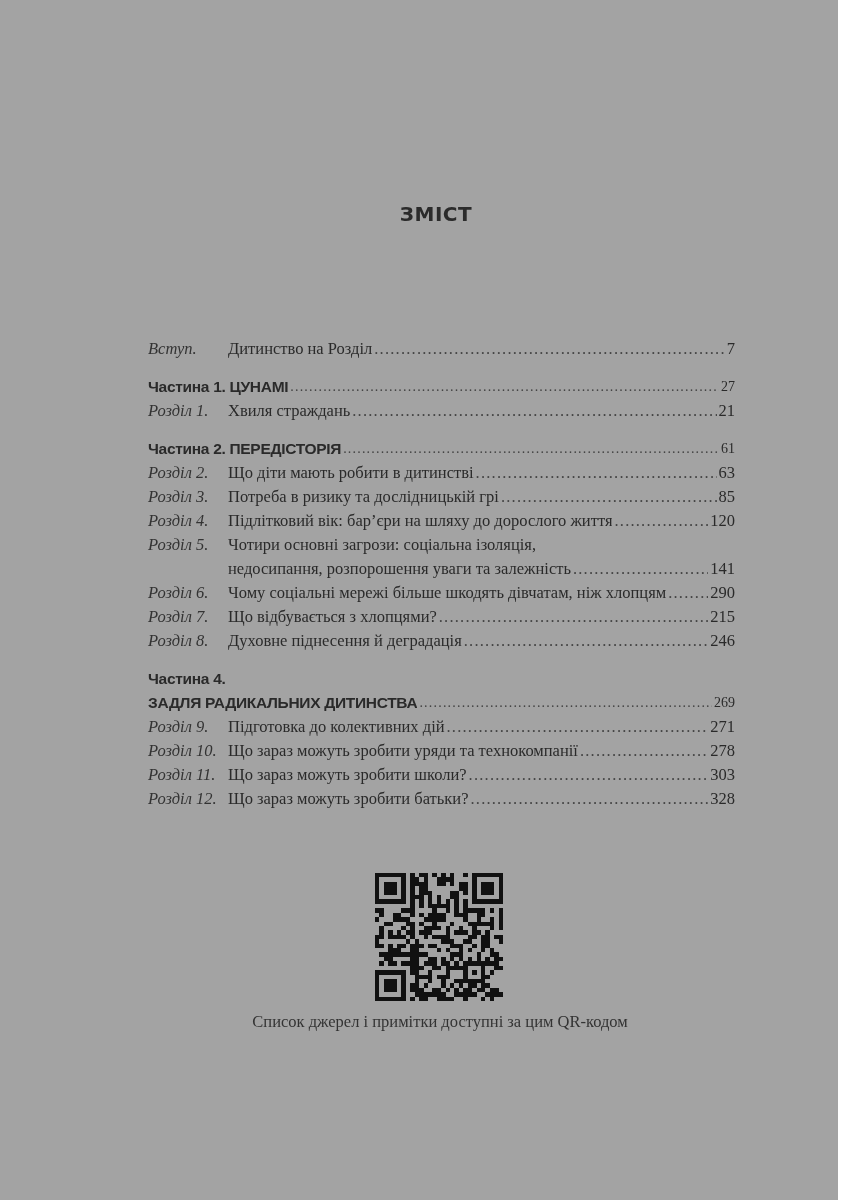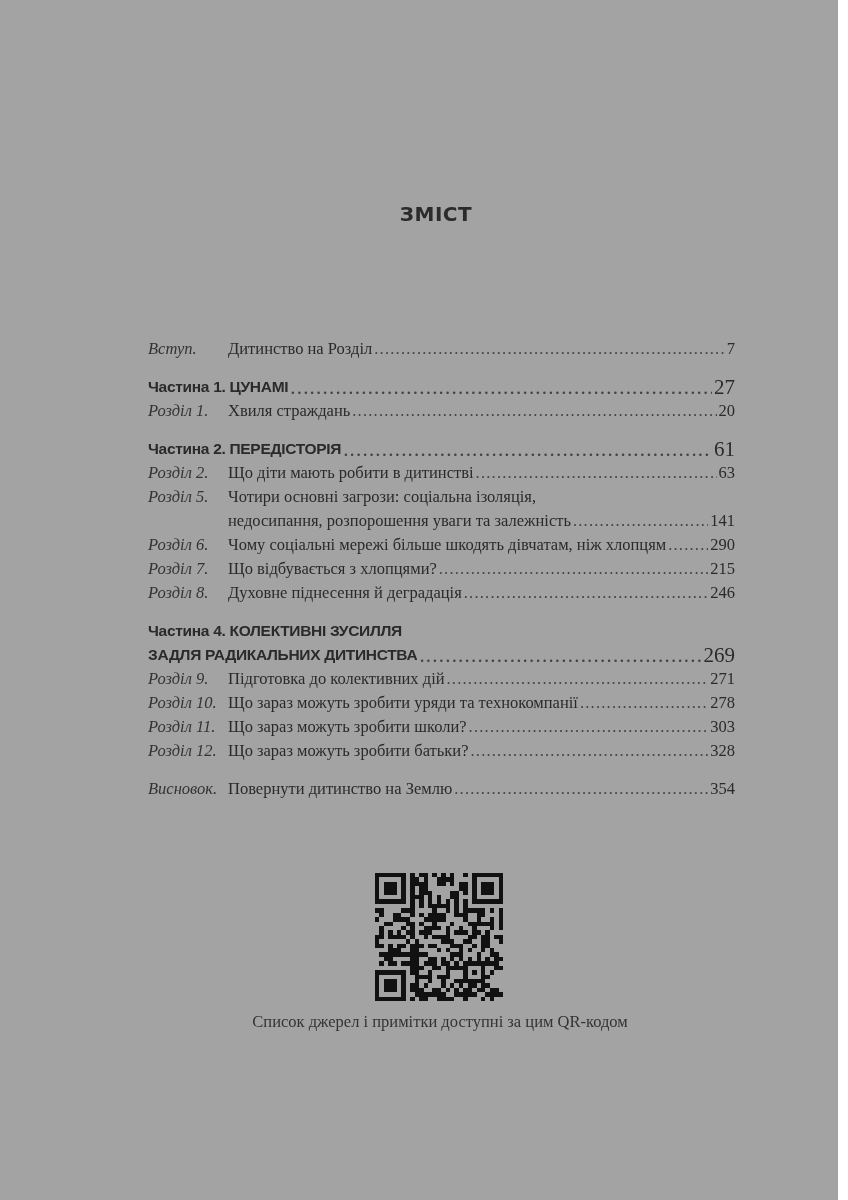--- a/index.html
+++ b/index.html
@@ -28,21 +28,21 @@
   .row .dots {
     flex: 1 1 auto; overflow: hidden; margin: 0 2px; position: relative; height: 24px;
   }
   .row .dots::after {
     content: "........................................................................................................................................................................................................................";
     position: absolute; left: 0; bottom: 0; line-height: 24px; letter-spacing: 1.2px; color: #444;
   }
   .row .page-num { flex: 0 0 auto; text-align: right; }
   .row.part { font-weight: bold; font-family: "Liberation Sans", sans-serif; font-size: 15.5px; letter-spacing: -0.3px; }
   .row.part .part-label { font-stretch: condensed; text-align: center; }
-  .row.part .page-num, .row.part .dots { font-weight: normal; font-family: "Liberation Serif", serif; font-size: 21px; letter-spacing: 0; }
+  .row.part .page-num, .row.part .dots { font-weight: normal; font-family: "Liberation Serif", serif; font-size: 14px; letter-spacing: 0; }
   .row.cont { }
   .row.cont .label { visibility: hidden; }
   .qr { position: absolute; left: 375px; top: 873px; width: 128px; height: 128px; }
   .qr svg { display: block; }
   .caption {
     position: absolute; left: 0; width: 880px; top: 1012px; text-align: center;
     font-size: 16.5px; color: #333;
   }
 </style>
 </head>
@@ -62,36 +62,48 @@
         <span class="part-label">Частина 1.</span>
         <span>&nbsp;</span>
         <span class="text">ЦУНАМІ</span>
         <span class="dots"></span>
         <span class="page-num">27</span>
       </div>
       <div class="row">
         <span class="label">Розділ 1.</span>
         <span class="text">Хвиля страждань</span>
         <span class="dots"></span>
-        <span class="page-num">20</span>
+        <span class="page-num">21</span>
       </div>
       <div class="row gap-before part">
         <span class="part-label">Частина 2.</span>
         <span>&nbsp;</span>
         <span class="text">ПЕРЕДІСТОРІЯ</span>
         <span class="dots"></span>
         <span class="page-num">61</span>
       </div>
       <div class="row">
         <span class="label">Розділ 2.</span>
         <span class="text">Що діти мають робити в дитинстві</span>
         <span class="dots"></span>
         <span class="page-num">63</span>
       </div>
       <div class="row">
+        <span class="label">Розділ 3.</span>
+        <span class="text">Потреба в ризику та дослідницькій грі</span>
+        <span class="dots"></span>
+        <span class="page-num">85</span>
+      </div>
+      <div class="row">
+        <span class="label">Розділ 4.</span>
+        <span class="text">Підлітковий вік: бар’єри на шляху до дорослого життя</span>
+        <span class="dots"></span>
+        <span class="page-num">120</span>
+      </div>
+      <div class="row">
         <span class="label">Розділ 5.</span>
         <span class="text">Чотири основні загрози: соціальна ізоляція,</span>
       </div>
       <div class="row cont">
         <span class="label"></span>
         <span class="text">недосипання, розпорошення уваги та залежність</span>
         <span class="dots"></span>
         <span class="page-num">141</span>
       </div>
       <div class="row">
@@ -108,21 +120,20 @@
       </div>
       <div class="row">
         <span class="label">Розділ 8.</span>
         <span class="text">Духовне піднесення й деградація</span>
         <span class="dots"></span>
         <span class="page-num">246</span>
       </div>
       <div class="row gap-before part">
         <span class="part-label">Частина 4.</span>
         <span>&nbsp;</span>
-        <span class="text">КОЛЕКТИВНІ ЗУСИЛЛЯ</span>
       </div>
       <div class="row part">
         <span class="text">ЗАДЛЯ РАДИКАЛЬНИХ ДИТИНСТВА</span>
         <span class="dots"></span>
         <span class="page-num">269</span>
       </div>
       <div class="row">
         <span class="label">Розділ 9.</span>
         <span class="text">Підготовка до колективних дій</span>
         <span class="dots"></span>
@@ -138,26 +149,20 @@
         <span class="label">Розділ 11.</span>
         <span class="text">Що зараз можуть зробити школи?</span>
         <span class="dots"></span>
         <span class="page-num">303</span>
       </div>
       <div class="row">
         <span class="label">Розділ 12.</span>
         <span class="text">Що зараз можуть зробити батьки?</span>
         <span class="dots"></span>
         <span class="page-num">328</span>
-      </div>
-      <div class="row gap-before">
-        <span class="label">Висновок.</span>
-        <span class="text">Повернути дитинство на Землю</span>
-        <span class="dots"></span>
-        <span class="page-num">354</span>
       </div>
     </div>
 
   <div class="qr">
     <svg id="qr-svg" width="128" height="128" viewBox="0 0 29 29" shape-rendering="crispEdges">
         <rect x="0" y="0" width="1" height="1" fill="#111"></rect>
         <rect x="1" y="0" width="1" height="1" fill="#111"></rect>
         <rect x="2" y="0" width="1" height="1" fill="#111"></rect>
         <rect x="3" y="0" width="1" height="1" fill="#111"></rect>
         <rect x="4" y="0" width="1" height="1" fill="#111"></rect>

